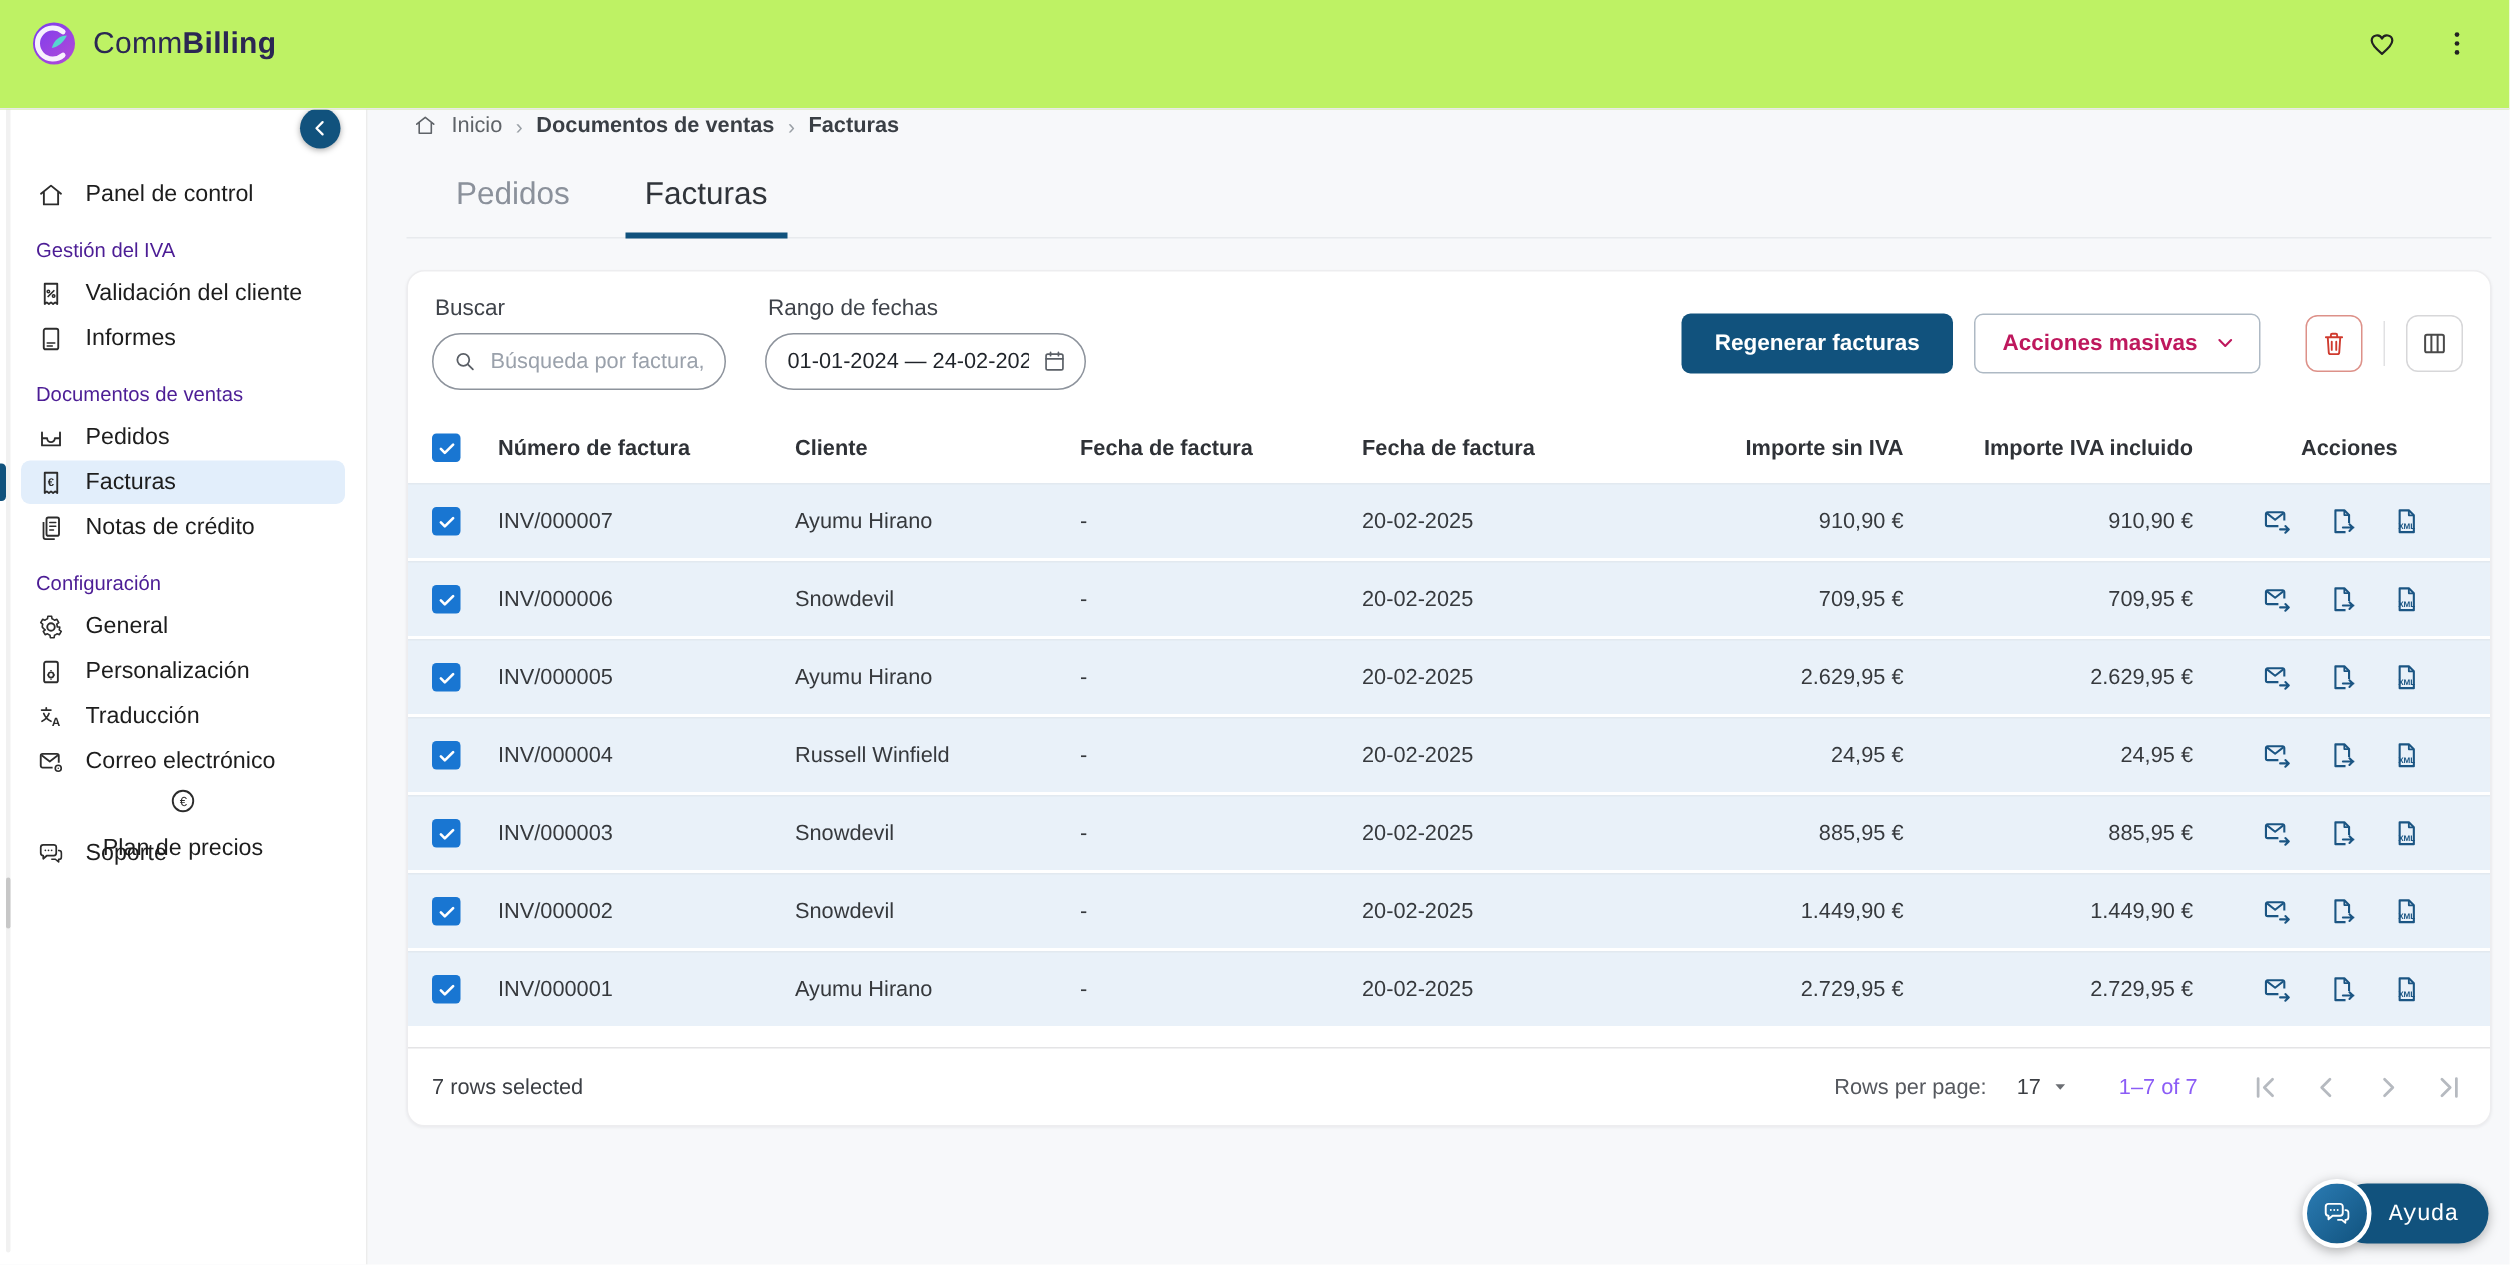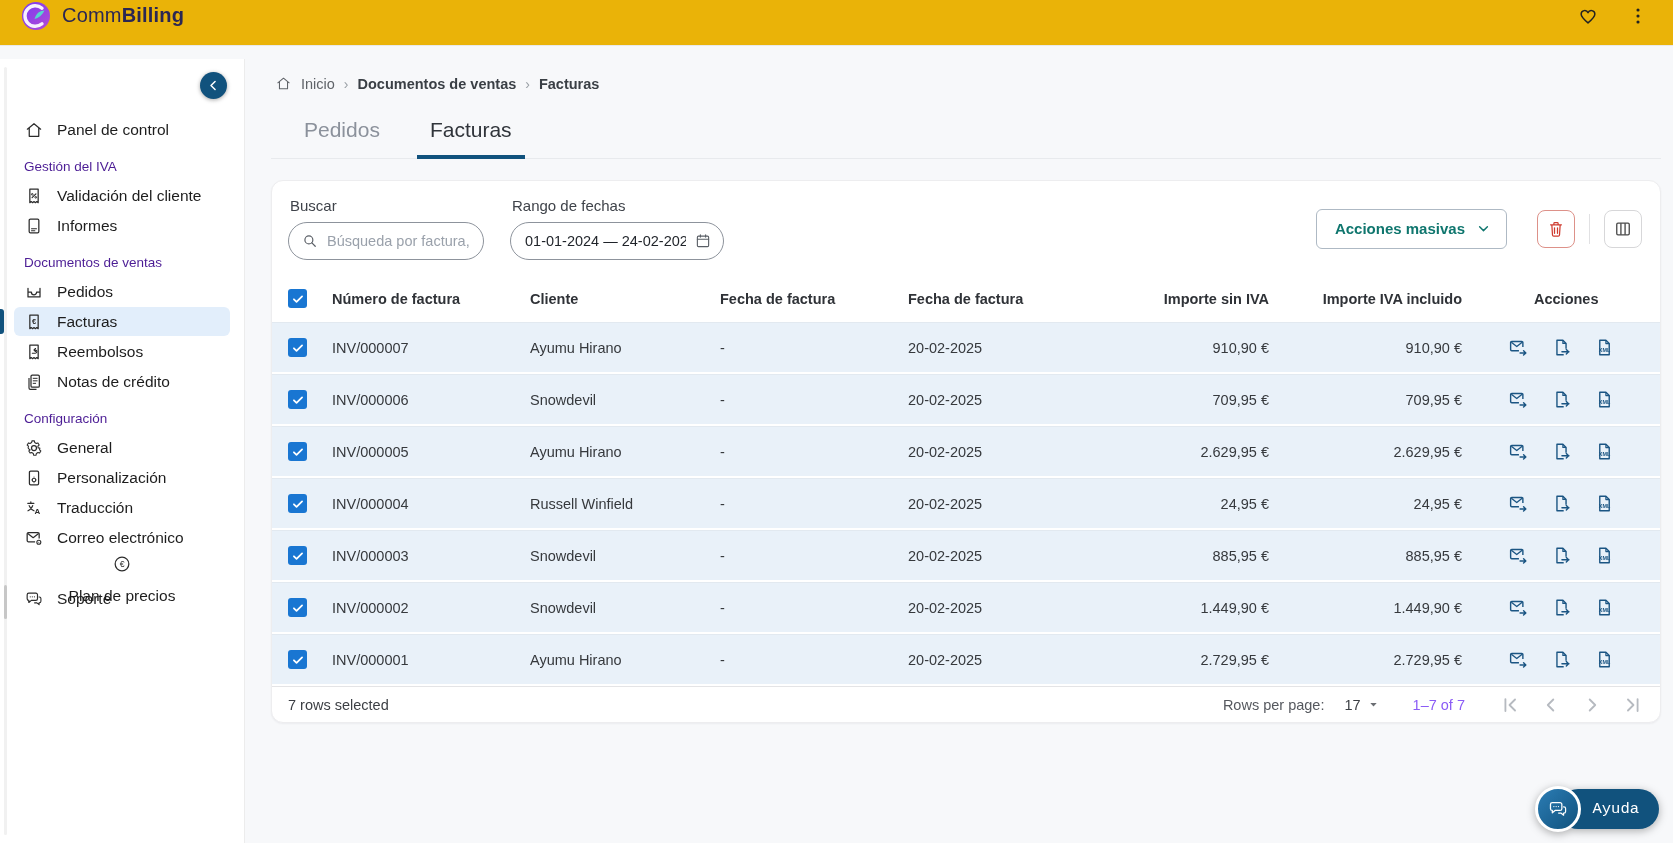--- a/index.html
+++ b/index.html
@@ -4,21 +4,21 @@
 <style>
   * { margin:0; padding:0; box-sizing:border-box; }
   html,body { width:1673px; height:843px; }
   body {
     font-family:"Liberation Sans","DejaVu Sans",sans-serif;
     background:#f7f8fa; color:#222; overflow:hidden; position:relative;
   }
   svg { display:block; }
 
   
-  .topbar { position:absolute; top:0; left:0; right:0; height:46px; background:#eab308;
+  .topbar { position:absolute; top:0; left:0; right:0; height:73px; background:#bef264;
     border-bottom:1px solid #e9e9e9; display:flex; align-items:center; padding:0 24px 14px 20px; z-index:6; }
   .logo { display:flex; align-items:center; gap:10px; }
   .logo-text { font-size:20px; color:#2b2753; letter-spacing:.2px; }
   .logo-text b { font-weight:700; }
   .topbar-right { margin-left:auto; display:flex; align-items:center; gap:28px; }
   .topbar-right .tb-icon { width:22px; height:22px; color:#222; cursor:pointer; }
 
   
   .shell { position:absolute; top:59px; left:0; right:0; bottom:0; display:flex; }
 
@@ -65,21 +65,21 @@
   .inputbox svg { width:18px; height:18px; color:#5a5f66; flex:none; }
   .inputbox.search { width:196px; }
   .inputbox.search input { border:none; outline:none; width:100%; font-size:14.5px; color:#222;
     font-family:inherit; background:transparent; }
   .inputbox.search input::placeholder { color:#9aa1ab; }
   .inputbox.date { width:214px; padding:0 11px 0 14px; }
   .date-val { font-size:14.5px; color:#1f2329; white-space:nowrap; overflow:hidden; flex:1; }
   .toolbar { margin-left:auto; display:flex; align-items:center; gap:14px; }
   .btn-primary { height:40px; padding:0 22px; background:#11527d; color:#fff; font-weight:700; font-size:15px;
     border:none; border-radius:6px; display:flex; align-items:center; cursor:pointer; font-family:inherit; }
-  .btn-outline { height:40px; padding:0 14px 0 18px; background:#fff; color:#0f766e; font-weight:700;
+  .btn-outline { height:40px; padding:0 14px 0 18px; background:#fff; color:#be185d; font-weight:700;
     font-size:15px; border:1px solid #aeb9c4; border-radius:6px; display:flex; align-items:center; gap:10px;
     cursor:pointer; font-family:inherit; }
   .btn-outline svg { width:17px; height:17px; }
   .icon-btn { width:38px; height:38px; border-radius:8px; display:flex; align-items:center; justify-content:center;
     background:#fff; cursor:pointer; }
   .icon-btn svg { width:20px; height:20px; }
   .icon-btn.danger { border:1px solid #dd9189; color:#cf3a2e; margin-left:16px; }
   .icon-btn.ghost { border:1px solid #d7d7d9; color:#4a4a4a; }
   .vdivider { width:1px; height:30px; background:#e1e1e3; }
 
@@ -93,22 +93,22 @@
   .cbcell { padding-left:16px; }
   .checkbox { width:19px; height:19px; border-radius:3px; background:#1976d2; display:flex;
     align-items:center; justify-content:center; cursor:pointer; }
   .checkbox svg { width:14px; height:14px; }
   .trow { height:52px; background:#e9f1f9; border-top:1px solid #e2e9f0; border-bottom:2px solid #fff; }
   .td { font-size:14.5px; color:#36393d; }
   .actions-cell { padding-left:46px; display:flex; gap:22px; align-items:center; }
   .action-icon { width:21px; height:21px; color:#1b5583; cursor:pointer; }
 
   
-  .tfoot { height:36px; display:flex; align-items:center; border-top:1px solid #e4e4e6;
-    padding:0 16px 0 16px; font-size:14.5px; color:#3c3f44; }
+  .tfoot { height:52px; display:flex; align-items:center; border-top:1px solid #e4e4e6;
+    padding:0 16px 0 16px; font-size:14.5px; color:#3c3f44;margin-top:12px; }
   .tfoot-right { margin-left:auto; display:flex; align-items:center; gap:34px; color:#55585e; }
   .rpp { display:flex; align-items:center; }
   .rpp-value { margin-left:20px; display:flex; align-items:center; gap:7px; color:#3c3f44; cursor:pointer; }
   .rpp-value svg { width:11px; height:11px; color:#6b6e73; }
   .range { color:#8b5cf6; }
   .pager { display:flex; align-items:center; gap:19px; color:#b6bac0; }
   .pager svg { width:22px; height:22px; cursor:pointer; }
 
   
   .fab { position:absolute; right:14px; bottom:11px; height:46px; z-index:7;
@@ -312,26 +312,20 @@
         <span>Pedidos</span>
       </div>
       <div class="nav-item active">
         <svg>
             <use href="#i-invoice-euro"></use>
           </svg>
         <span>Facturas</span>
       </div>
       <div class="nav-item">
         <svg>
-            <use href="#i-refund"></use>
-          </svg>
-        <span>Reembolsos</span>
-      </div>
-      <div class="nav-item">
-        <svg>
             <use href="#i-credit-note"></use>
           </svg>
         <span>Notas de crédito</span>
       </div>
 
       <div class="nav-title">Configuración</div>
       <div class="nav-item">
         <svg>
             <use href="#i-gear"></use>
           </svg>
@@ -403,20 +397,21 @@
         <div class="field">
           <label>Rango de fechas</label>
           <div class="inputbox date">
             <span class="date-val">01-01-2024 — 24-02-202</span>
             <svg>
                 <use href="#i-calendar"></use>
               </svg>
           </div>
         </div>
         <div class="toolbar">
+          <button class="btn-primary">Regenerar facturas</button>
           <button class="btn-outline">
             <span>Acciones masivas</span>
             <svg>
                 <use href="#i-chev-down"></use>
               </svg>
           </button>
           <button class="icon-btn danger">
             <svg>
                 <use href="#i-trash"></use>
               </svg>

